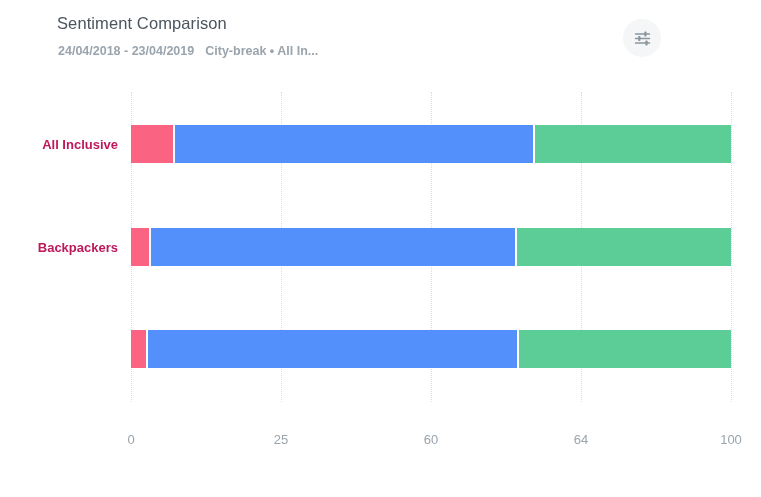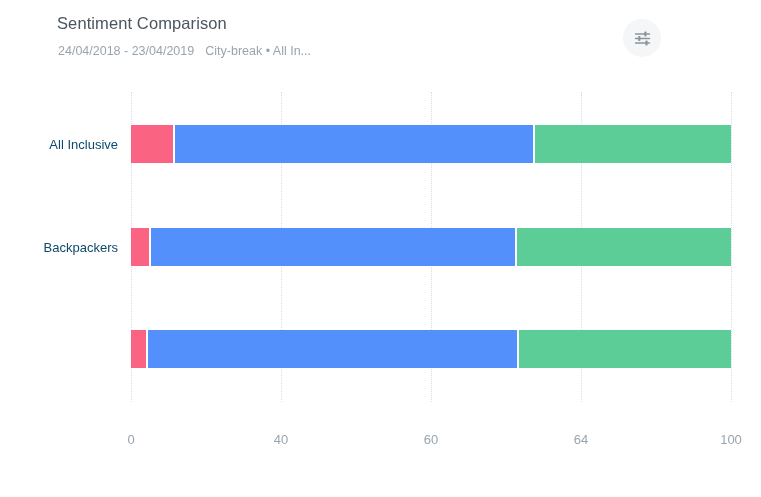--- a/index.html
+++ b/index.html
@@ -32,21 +32,21 @@
     font-weight: 400;
     letter-spacing: 0.1px;
     white-space: nowrap;
   }
   .subtitle {
     position: absolute;
     left: 14px;
     top: 44px;
     font-size: 12.5px;
     color: #9aa4ad;
-    font-weight: 400;
+    font-weight: 700;
     white-space: nowrap;
   }
   .subtitle .sub-range { margin-right: 11px; }
 
   .settings-button {
     position: absolute;
     right: 16px;
     top: 19px;
     width: 38px;
     height: 38px;
@@ -82,23 +82,24 @@
     width: 0;
     height: 310px;
     border-left: 1px dotted #d8dde2;
   }
   .y-label-wrap {
     position: absolute;
     left: 0;
     width: 118px;
     text-align: right;
     font-size: 13px;
-    color: #0c4a6e;
+    color: #be185d;
     white-space: nowrap;
     transform: translateY(-50%);
+    font-weight: bold;
   }
   .bar-row {
     position: absolute;
     left: 0;
     height: 38px;
     width: 600px;
   }
   .seg {
     position: absolute;
     top: 0;
@@ -160,21 +161,21 @@
       <div class="seg" style="left: 386px; width: 214px; background: rgb(92, 205, 150);"></div>
     </div>
 
     <div class="bar-row" style="top:238px;">
       <div class="seg" style="left: 0px; width: 15px; background: rgb(251, 99, 131);"></div>
       <div class="seg" style="left: 17px; width: 369px; background: rgb(84, 144, 251);"></div>
       <div class="seg" style="left: 388px; width: 212px; background: rgb(92, 205, 150);"></div>
     </div>
 
     <div class="x-tick" style="left:0px;">0</div>
-    <div class="x-tick" style="left:150px;">40</div>
+    <div class="x-tick" style="left:150px;">25</div>
     <div class="x-tick" style="left:300px;">60</div>
     <div class="x-tick" style="left:450px;">64</div>
     <div class="x-tick" style="left:600px;text-align:right;">100</div>
   </div>
 
   <div class="y-label-wrap" style="top:72px;">All Inclusive</div>
   <div class="y-label-wrap" style="top:175px;">Backpackers</div>
 
 </div>
 

